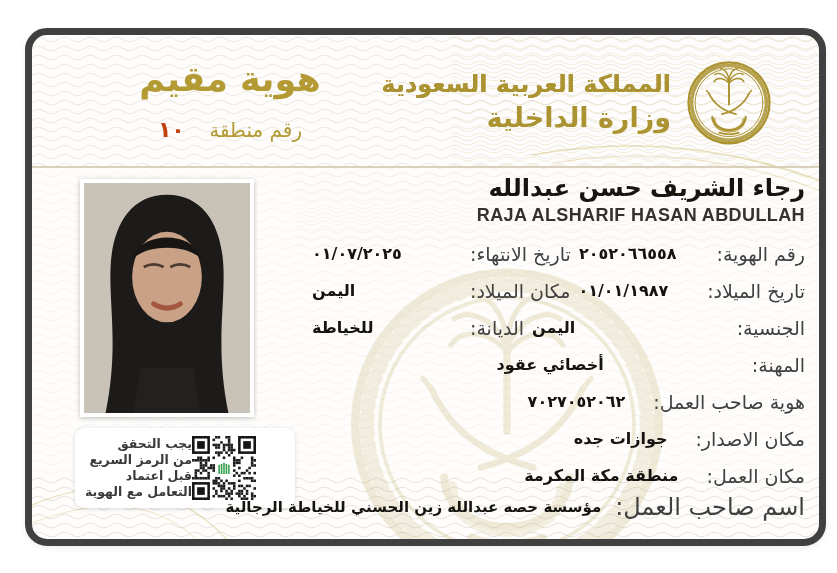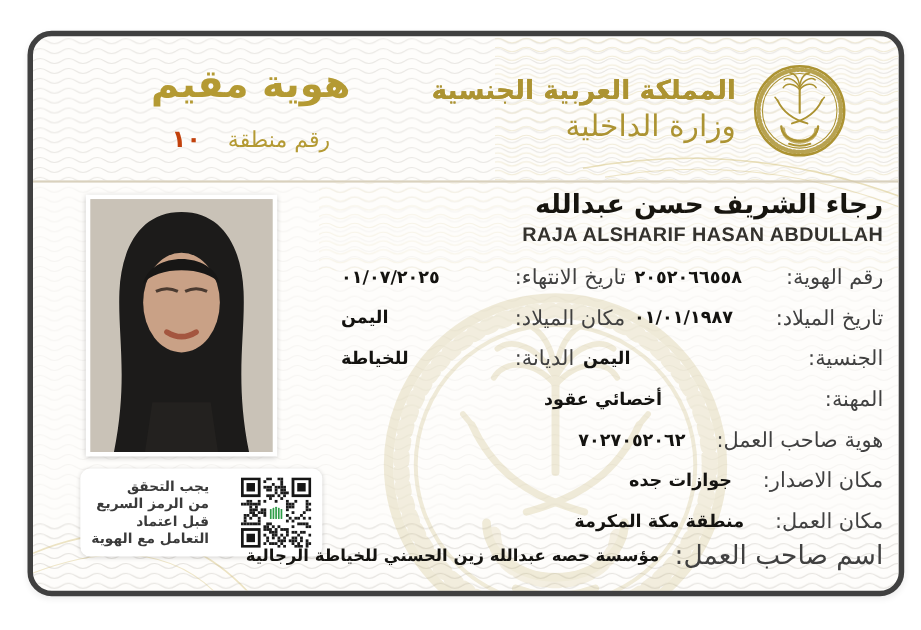--- a/index.html
+++ b/index.html
@@ -1,43 +1,43 @@
 <!DOCTYPE html>
 <html lang="ar"><head>
 <meta charset="utf-8">
 <style>
   html,body{margin:0;padding:0;background:#ffffff;width:837px;height:573px;overflow:hidden;
     font-family:"DejaVu Sans",sans-serif;}
   .card{position:absolute;left:25px;top:28px;width:787px;height:504px;background:#fefdfb;
-    border:5px solid #404040;border-radius:22px;overflow:hidden;box-shadow:0 2px 6px rgba(0,0,0,.07);}
+    border:7px solid #404040;border-radius:22px;overflow:hidden;box-shadow:0 2px 6px rgba(0,0,0,.07);}
   .bg-pattern{position:absolute;left:0;top:0;width:787px;height:504px;pointer-events:none;}
   .watermark{position:absolute;left:310px;top:218px;width:330px;height:330px;opacity:.17;pointer-events:none;}
 
   
   .header{position:absolute;left:0;top:0;width:100%;height:131px;}
   .header-divider{position:absolute;left:0;top:131px;width:100%;height:2px;background:#cfc6ae;opacity:.8;}
   .title-block{position:absolute;left:58px;top:24px;width:280px;text-align:center;direction:rtl;}
   .card-title{font-size:35px;font-weight:700;color:#b49a33;letter-spacing:1px;}
   .version-line{margin-top:18px;font-size:20px;color:#b49a33;direction:rtl;}
   .version-num{color:#c2410c;font-weight:700;font-size:22px;margin-right:18px;display:inline-block;}
   .ministry-block{position:absolute;right:46px;top:22px;display:flex;flex-direction:row;align-items:center;gap:14px;direction:ltr;}
   .ministry-text{display:flex;flex-direction:column;align-items:flex-end;gap:4px;}
   .kingdom{font-size:24px;font-weight:700;color:#ac9332;direction:rtl;text-shadow:0 0 .4px #ac9332;}
-  .ministry{font-size:27px;font-weight:400;color:#ac9332;direction:rtl;}
+  .ministry{font-size:27px;font-weight:700;color:#ac9332;direction:rtl;}
   .emblem{width:88px;height:88px;}
 
   
   .photo-frame{position:absolute;left:48px;top:144px;width:174px;height:238px;background:#ffffff;
     padding:4px;box-sizing:border-box;box-shadow:0 1px 5px rgba(0,0,0,.25);}
   .photo-frame svg{width:100%;height:100%;display:block;}
 
   
   .qr-panel{position:absolute;left:43px;top:393px;width:220px;height:80px;background:#ffffff;border-radius:9px;
     box-shadow:0 1px 4px rgba(0,0,0,.15);display:flex;flex-direction:row-reverse;align-items:center;
-    justify-content:space-between;padding:6px 10px;box-sizing:border-box;direction:rtl;}
+    justify-content:flex-start;padding:6px 10px;box-sizing:border-box;direction:rtl;}
   .qr-note{font-size:12.5px;font-weight:700;color:#3a3a3a;text-align:right;line-height:16px;direction:rtl;}
   .qr-code{width:64px;height:64px;flex:0 0 64px;}
 
   
   .info{position:absolute;left:280px;right:14px;top:138px;direction:rtl;text-align:right;}
   .name-ar{font-size:24px;font-weight:700;color:#17150f;line-height:30px;}
   .name-en{font-family:"Liberation Sans",sans-serif;font-size:18px;font-weight:600;color:#34322e;
     letter-spacing:.4px;line-height:24px;direction:ltr;text-align:right;}
   .rows{margin-top:8px;}
   .row{height:37px;display:flex;align-items:center;direction:rtl;}
@@ -101,21 +101,21 @@
   <div class="header">
     <div class="title-block">
       <div class="card-title">هوية مقيم</div>
       <div class="version-line">
         <span>رقم منطقة</span>
         <span class="version-num">١٠</span>
       </div>
     </div>
     <div class="ministry-block">
       <div class="ministry-text">
-        <div class="kingdom">المملكة العربية الجنسية</div>
+        <div class="kingdom">المملكة العربية السعودية</div>
         <div class="ministry">وزارة الداخلية</div>
       </div>
       <div class="emblem"><svg viewBox="0 0 100 100" width="100%" height="100%" xmlns="http://www.w3.org/2000/svg" fill="none" stroke="#ac9332" stroke-linecap="round">
     <circle cx="50" cy="52" r="46" stroke-width="2.6"></circle>
     <circle cx="50" cy="52" r="42.5" stroke-width="4.5" stroke-dasharray="1.6 2.6" opacity=".85"></circle>
     <circle cx="50" cy="52" r="38.5" stroke-width="1.1"></circle>
     <path d="M50,30 L50,54" stroke-width="2.2"></path>
     <path d="M50,30 C44,23 36,23 33,28" stroke-width="1.6"></path>
     <path d="M50,30 C56,23 64,23 67,28" stroke-width="1.6"></path>
     <path d="M50,28 C45,19 38,17 34,20" stroke-width="1.6"></path>

